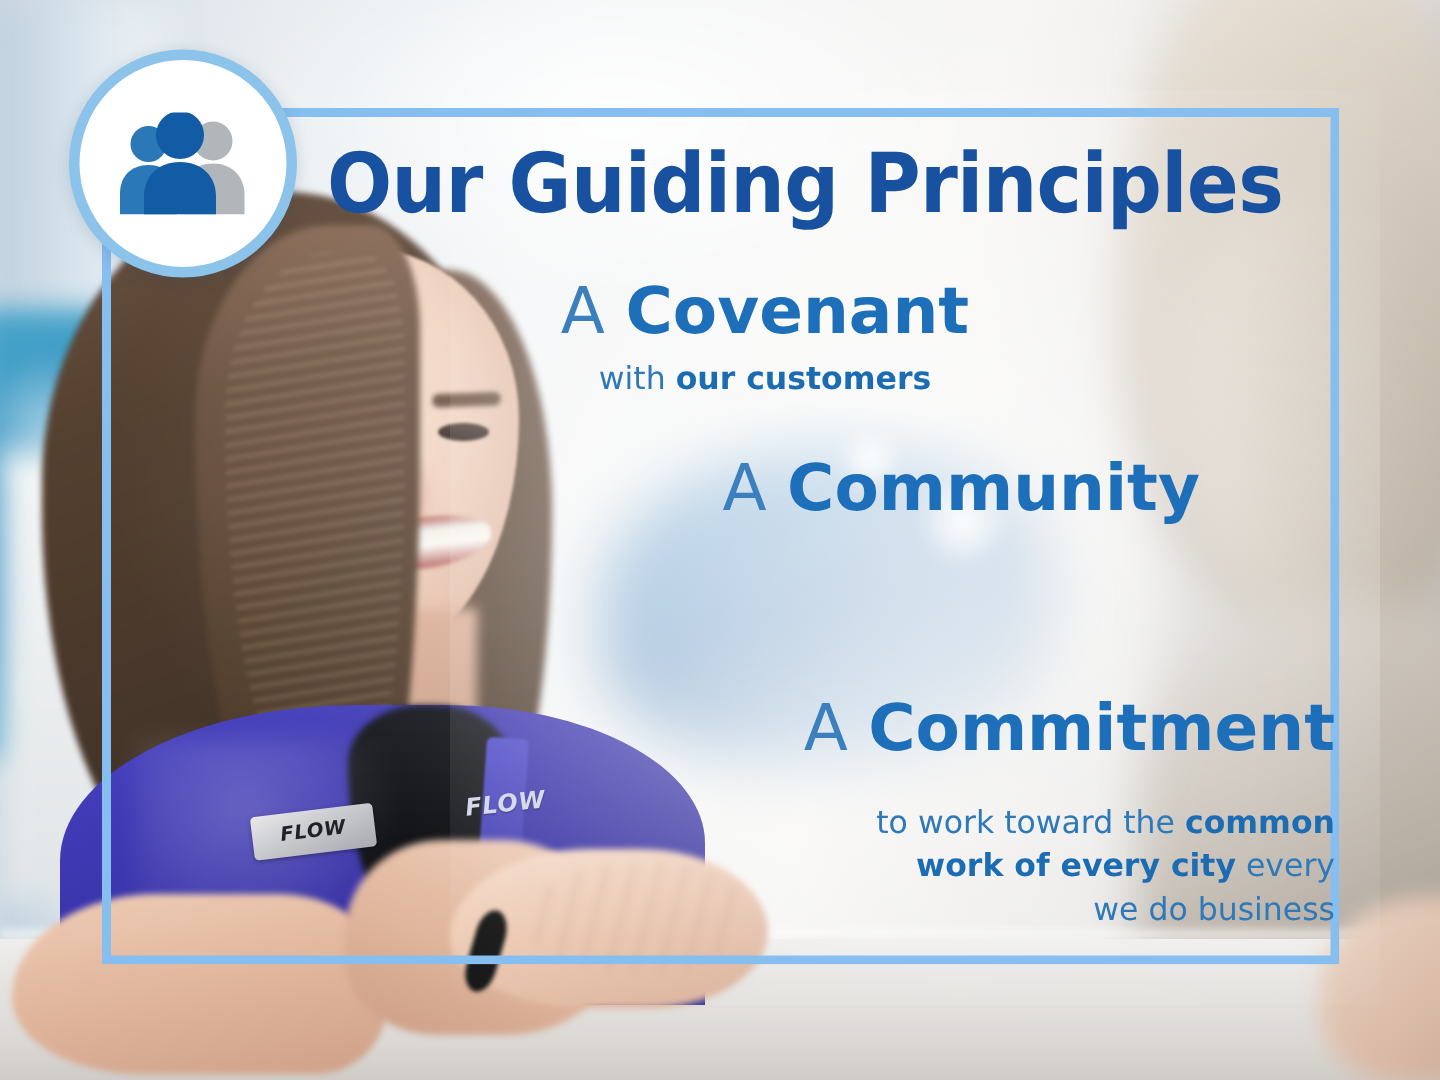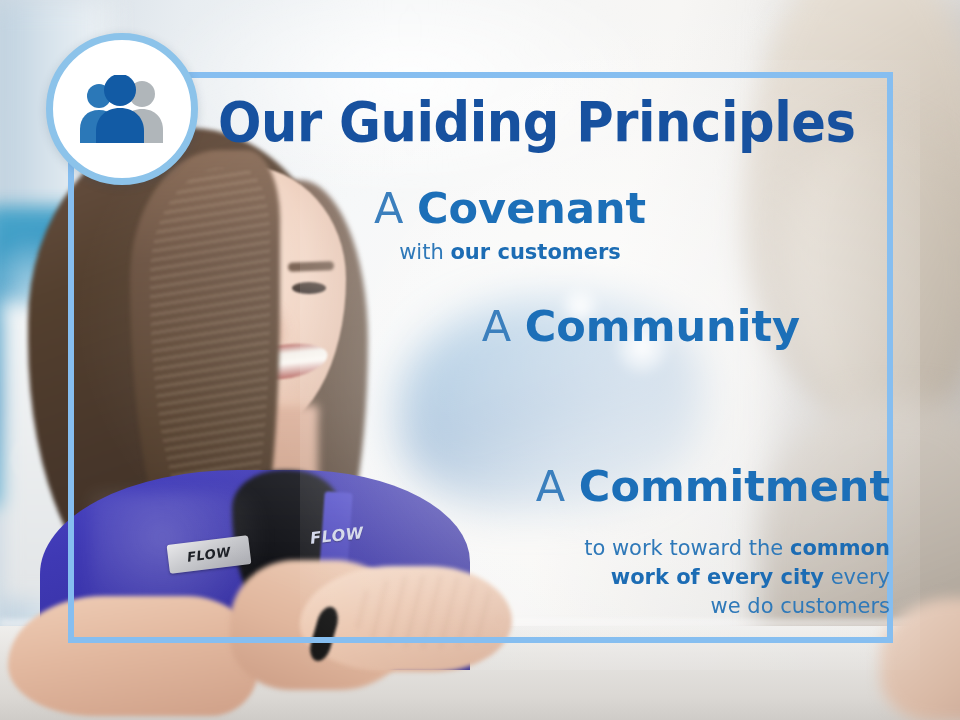--- a/index.html
+++ b/index.html
@@ -485,18 +485,18 @@
       <span class="word">Commitment</span>
     </div>
     <div class="p-sub">
       <div>
         <span>to work toward the </span><b>common</b><span></span>
       </div>
       <div>
         <span></span><b>work of every city</b><span> every</span>
       </div>
       <div>
-        <span>we do customers</span><b></b><span></span>
+        <span>we do business</span><b></b><span></span>
       </div>
     </div>
   </div>
 
 </div>
 
 </body></html>

